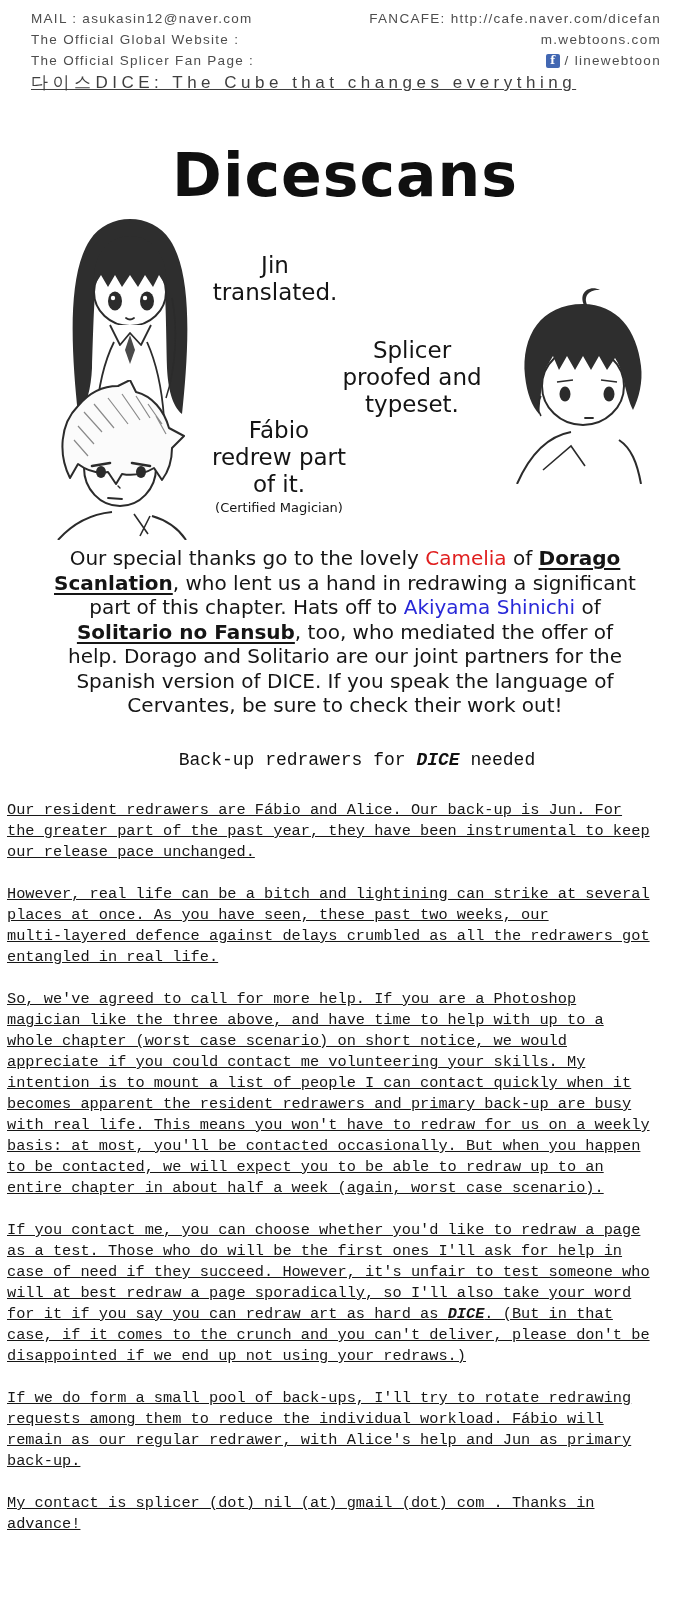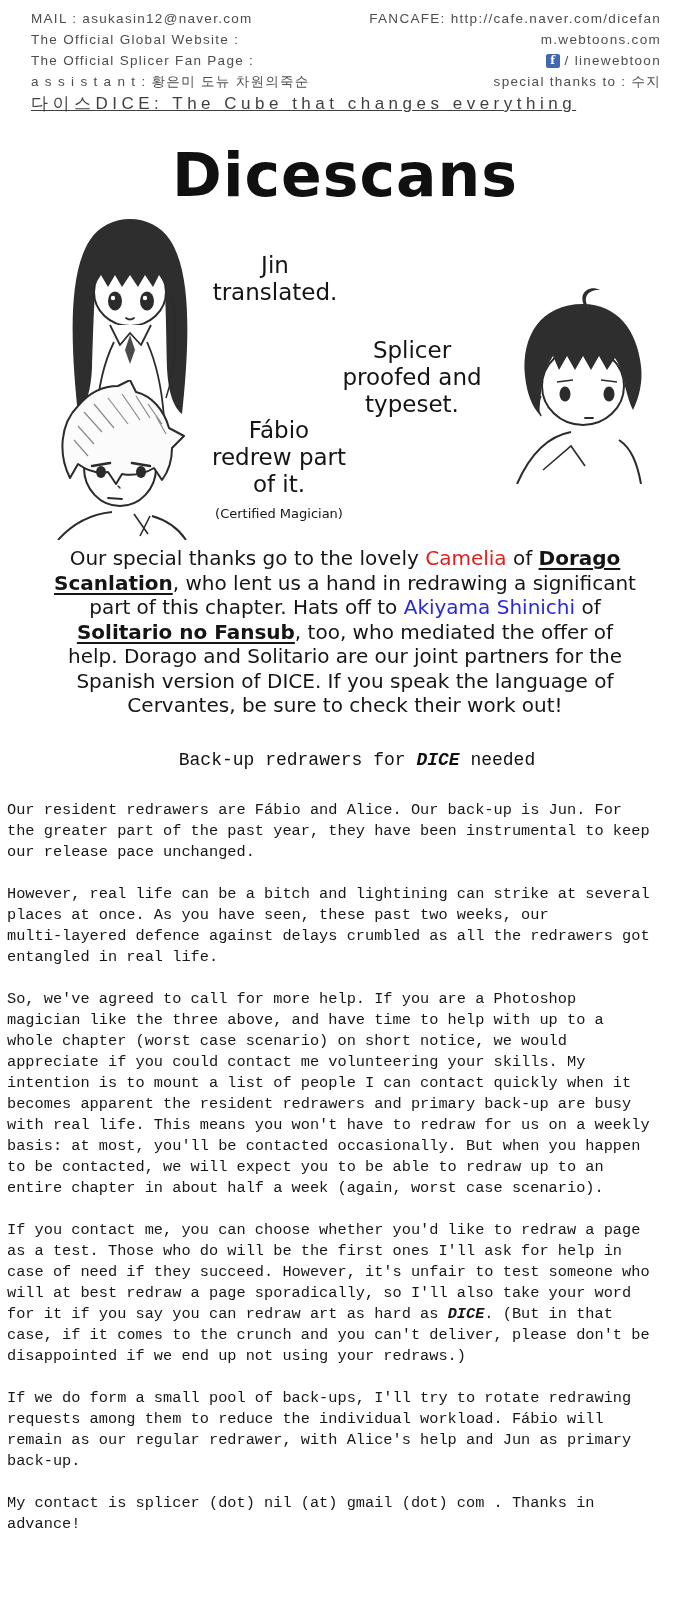--- a/index.html
+++ b/index.html
@@ -28,37 +28,37 @@
   .collage { position:absolute; top:200px; left:0; width:644px; height:345px; }
   .sketch { position:absolute; }
   .sk-girl { left:52px; top:6px; }
   .sk-boy-dark { left:487px; top:84px; }
   .sk-boy-spiky { left:50px; top:180px; }
   .caption { position:absolute; text-align:center; font-size:23px;
              line-height:1.18; color:#141414; white-space:pre-line; }
   .cap-jin { left:200px; top:52px; width:150px; }
   .cap-splicer { left:333px; top:137px; width:158px; }
   .cap-fabio { left:203px; top:217px; width:152px; }
-  .caption-note { font-size:13px; margin-top:8px; white-space:nowrap; }
+  .caption-note { font-size:13px; margin-top:2px; white-space:nowrap; }
   
   .thanks { position:absolute; top:546px; left:22px; right:22px; margin:0;
             text-align:center; font-size:20px; line-height:24.5px;
             white-space:pre-line; color:#151515; }
   .red { color:#e01e1e; }
   .blue { color:#2929d8; }
   .bu { font-weight:bold; text-decoration:underline;
         text-decoration-thickness:2px; text-underline-offset:3px; }
   
   .recruit-heading { position:absolute; top:750px; left:0; width:100%; margin:0;
             text-align:center; font-family:"Liberation Mono", monospace;
             font-size:18px; font-weight:400; color:#111; white-space:nowrap;padding-left:12px; }
   .dice { font-style:italic; font-weight:bold; }
   .body { position:absolute; top:800px; left:7px; right:5px;
           font-family:"Liberation Mono", monospace; font-size:15.3px;
-          line-height:21px; color:#171717; }
+          line-height:21px; color:#171717;text-decoration:underline; }
   .body p { margin:0 0 21px 0; white-space:pre-line; }
   svg * { vector-effect:non-scaling-stroke; }
 </style>
 </head>
 <body>
 
 <div class="page">
 
   <div class="header">
     <div class="hrow">
@@ -68,24 +68,20 @@
     <div class="hrow">
       <span>The Official Global Website :</span>
       <span>m.webtoons.com</span>
     </div>
     <div class="hrow">
       <span>The Official Splicer Fan Page :</span>
       <span class="hr-right">
           <span class="fb">f</span>
           <span>/ linewebtoon</span>
         </span>
-    </div>
-    <div class="hrow">
-      <span>a s s i s t a n t : 황은미 도뉴 차원의죽순</span>
-      <span>special thanks to : 수지</span>
     </div>
     <div class="tagline">다이스DICE: The Cube that changes everything</div>
   </div>
 
   <h1 class="title">Dicescans</h1>
 
   <div class="collage">
 
     <svg class="sketch sk-girl" width="155" height="215" viewBox="0 0 155 215">
       <path d="M26,208 C20,150 14,70 38,34 C56,6 100,6 118,34 C142,70 136,150 130,208 C120,200 116,182 115,162 C114,120 114,95 112,75 L44,75 C42,95 41,130 40,162 C39,182 35,200 26,208 Z" fill="#2e2e2e"></path>

